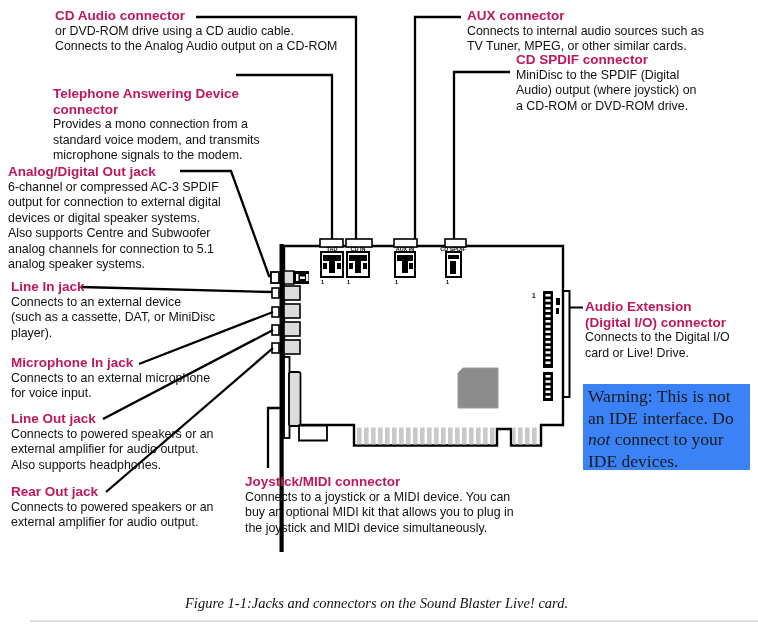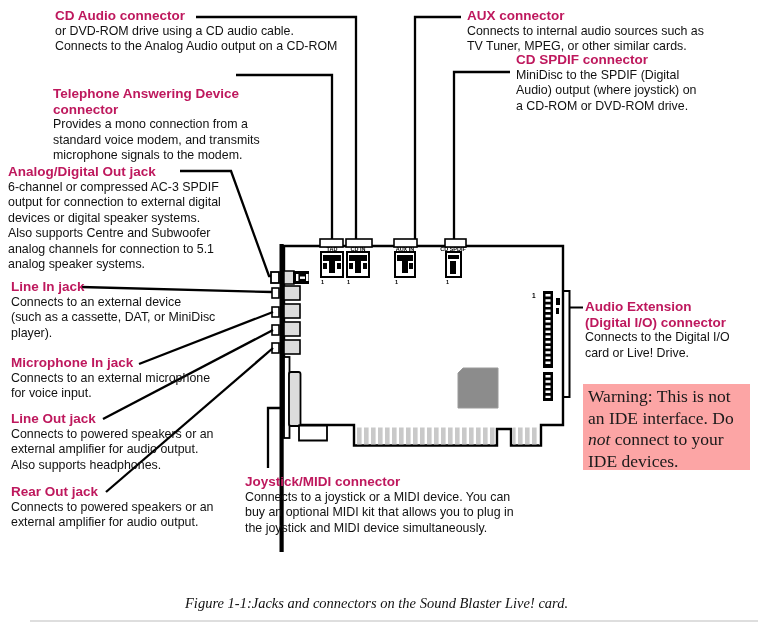--- a/index.html
+++ b/index.html
@@ -3,21 +3,21 @@
 <meta charset="utf-8">
 <style>
   html,body{margin:0;padding:0;background:#fff;}
   #stage{position:relative;width:758px;height:628px;background:#ffffff;overflow:hidden;
          font-family:"Liberation Sans",sans-serif;color:#111;}
   svg{position:absolute;left:0;top:0;}
   .callout{position:absolute;}
   .c-title{font-weight:bold;font-size:13.5px;line-height:15.5px;white-space:nowrap;color:#be185d;}
   .c-line{font-size:12.4px;line-height:15.6px;white-space:nowrap;}
   .warning-box{position:absolute;left:583px;top:384px;width:167px;height:86px;
-               background:#fca5a5;padding:2px 0 0 5px;box-sizing:border-box;
+               background:#3b82f6;padding:2px 0 0 5px;box-sizing:border-box;
                font-family:"Liberation Serif",serif;font-size:17.5px;line-height:21.5px;color:#1a1a1a;}
   .warning-box .w-line{white-space:nowrap;}
   .w-italic{font-style:italic;}
   .caption{position:absolute;left:185px;top:595px;white-space:nowrap;
            font-family:"Liberation Serif",serif;font-style:italic;font-size:14.5px;color:#111;}
   .caption .cap-text{margin-left:0;}
   .bottom-rule{position:absolute;left:30px;top:620px;width:728px;height:2px;background:#dedede;}
   .svgtxt{font-family:"Liberation Sans",sans-serif;font-weight:bold;fill:#000;}
 </style>
 </head>

